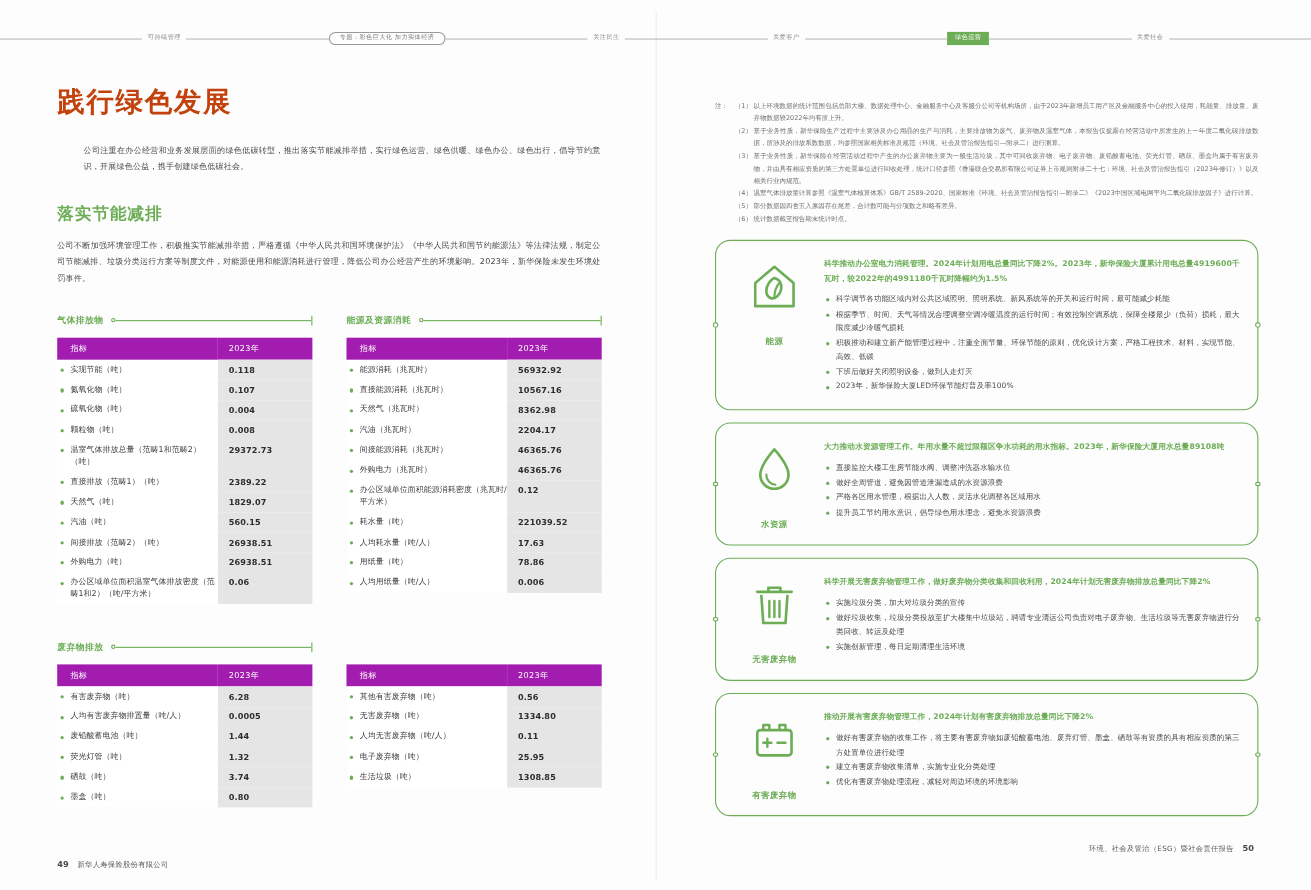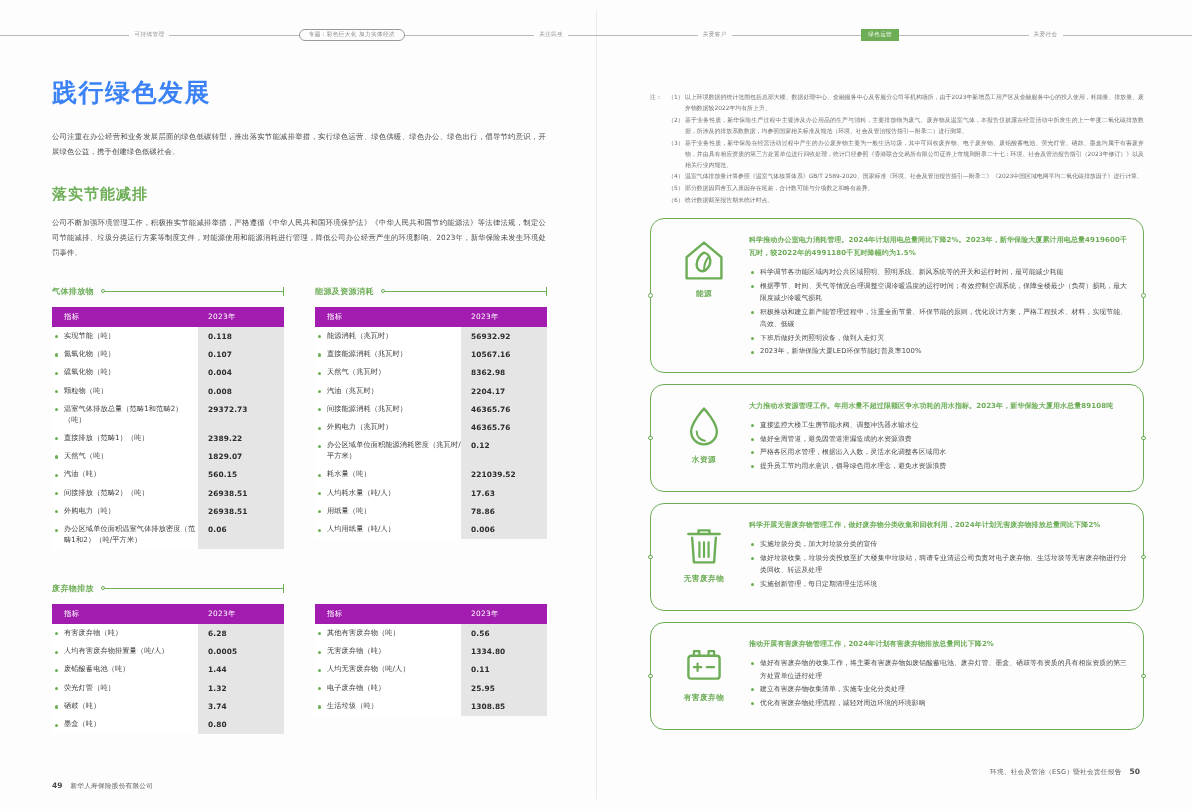--- a/index.html
+++ b/index.html
@@ -32,26 +32,26 @@
     background: #6CAD56; color: #ffffff; padding: 3px 7px;
   }
   
   .spine {
     position: absolute; left: 596px; top: 10px; width: 1px; height: 789px;
     background: #ededed;
   }
   
   .left-page { position: absolute; left: 52px; top: 78px; width: 494px; }
   .h1 {
-    font-size: 25px; font-weight: bold; color: #3b82f6;
+    font-size: 25px; font-weight: bold; color: #c2410c;
     letter-spacing: 1.5px; line-height: 1.2;
   }
   .intro {
     margin-top: 22px; font-size: 7.3px; color: #4a4a4a;
-    line-height: 2.0; letter-spacing: .2px; text-align: justify;
+    line-height: 2.0; letter-spacing: .2px; text-align: justify; margin-left: 24px;
   }
   .h2 {
     margin-top: 26px; font-size: 15px; font-weight: bold;
     color: #6CAD56; letter-spacing: 1px;
   }
   .para {
     margin-top: 12px; font-size: 7.3px; color: #4a4a4a;
     line-height: 2.05; letter-spacing: .2px; text-align: justify;
   }
   
@@ -117,21 +117,21 @@
     margin-top: -2.25px;
   }
   .panel .nub.l { left: -2.6px; }
   .panel .nub.r { right: -2.6px; }
   .panel-icon {
     width: 82px; flex: none; display: flex; flex-direction: column;
     align-items: center; justify-content: center; padding-top: 6px;
   }
   .panel-icon svg { display: block; }
   .panel-icon .icap {
-    margin-top: 7px; font-size: 7.6px; font-weight: bold;
+    margin-top: 24px; font-size: 7.6px; font-weight: bold;
     color: #6CAD56; letter-spacing: .5px;
   }
   .panel-body { flex: 1 1 auto; padding-left: 4px; padding-top: 2px; }
   .panel-head {
     font-size: 7px; font-weight: bold; color: #6CAD56;
     line-height: 1.85; text-align: justify; letter-spacing: .1px;
   }
   .panel-ul { margin-top: 6px; }
   .panel-li {
     position: relative; padding-left: 11px; font-size: 6.8px;

